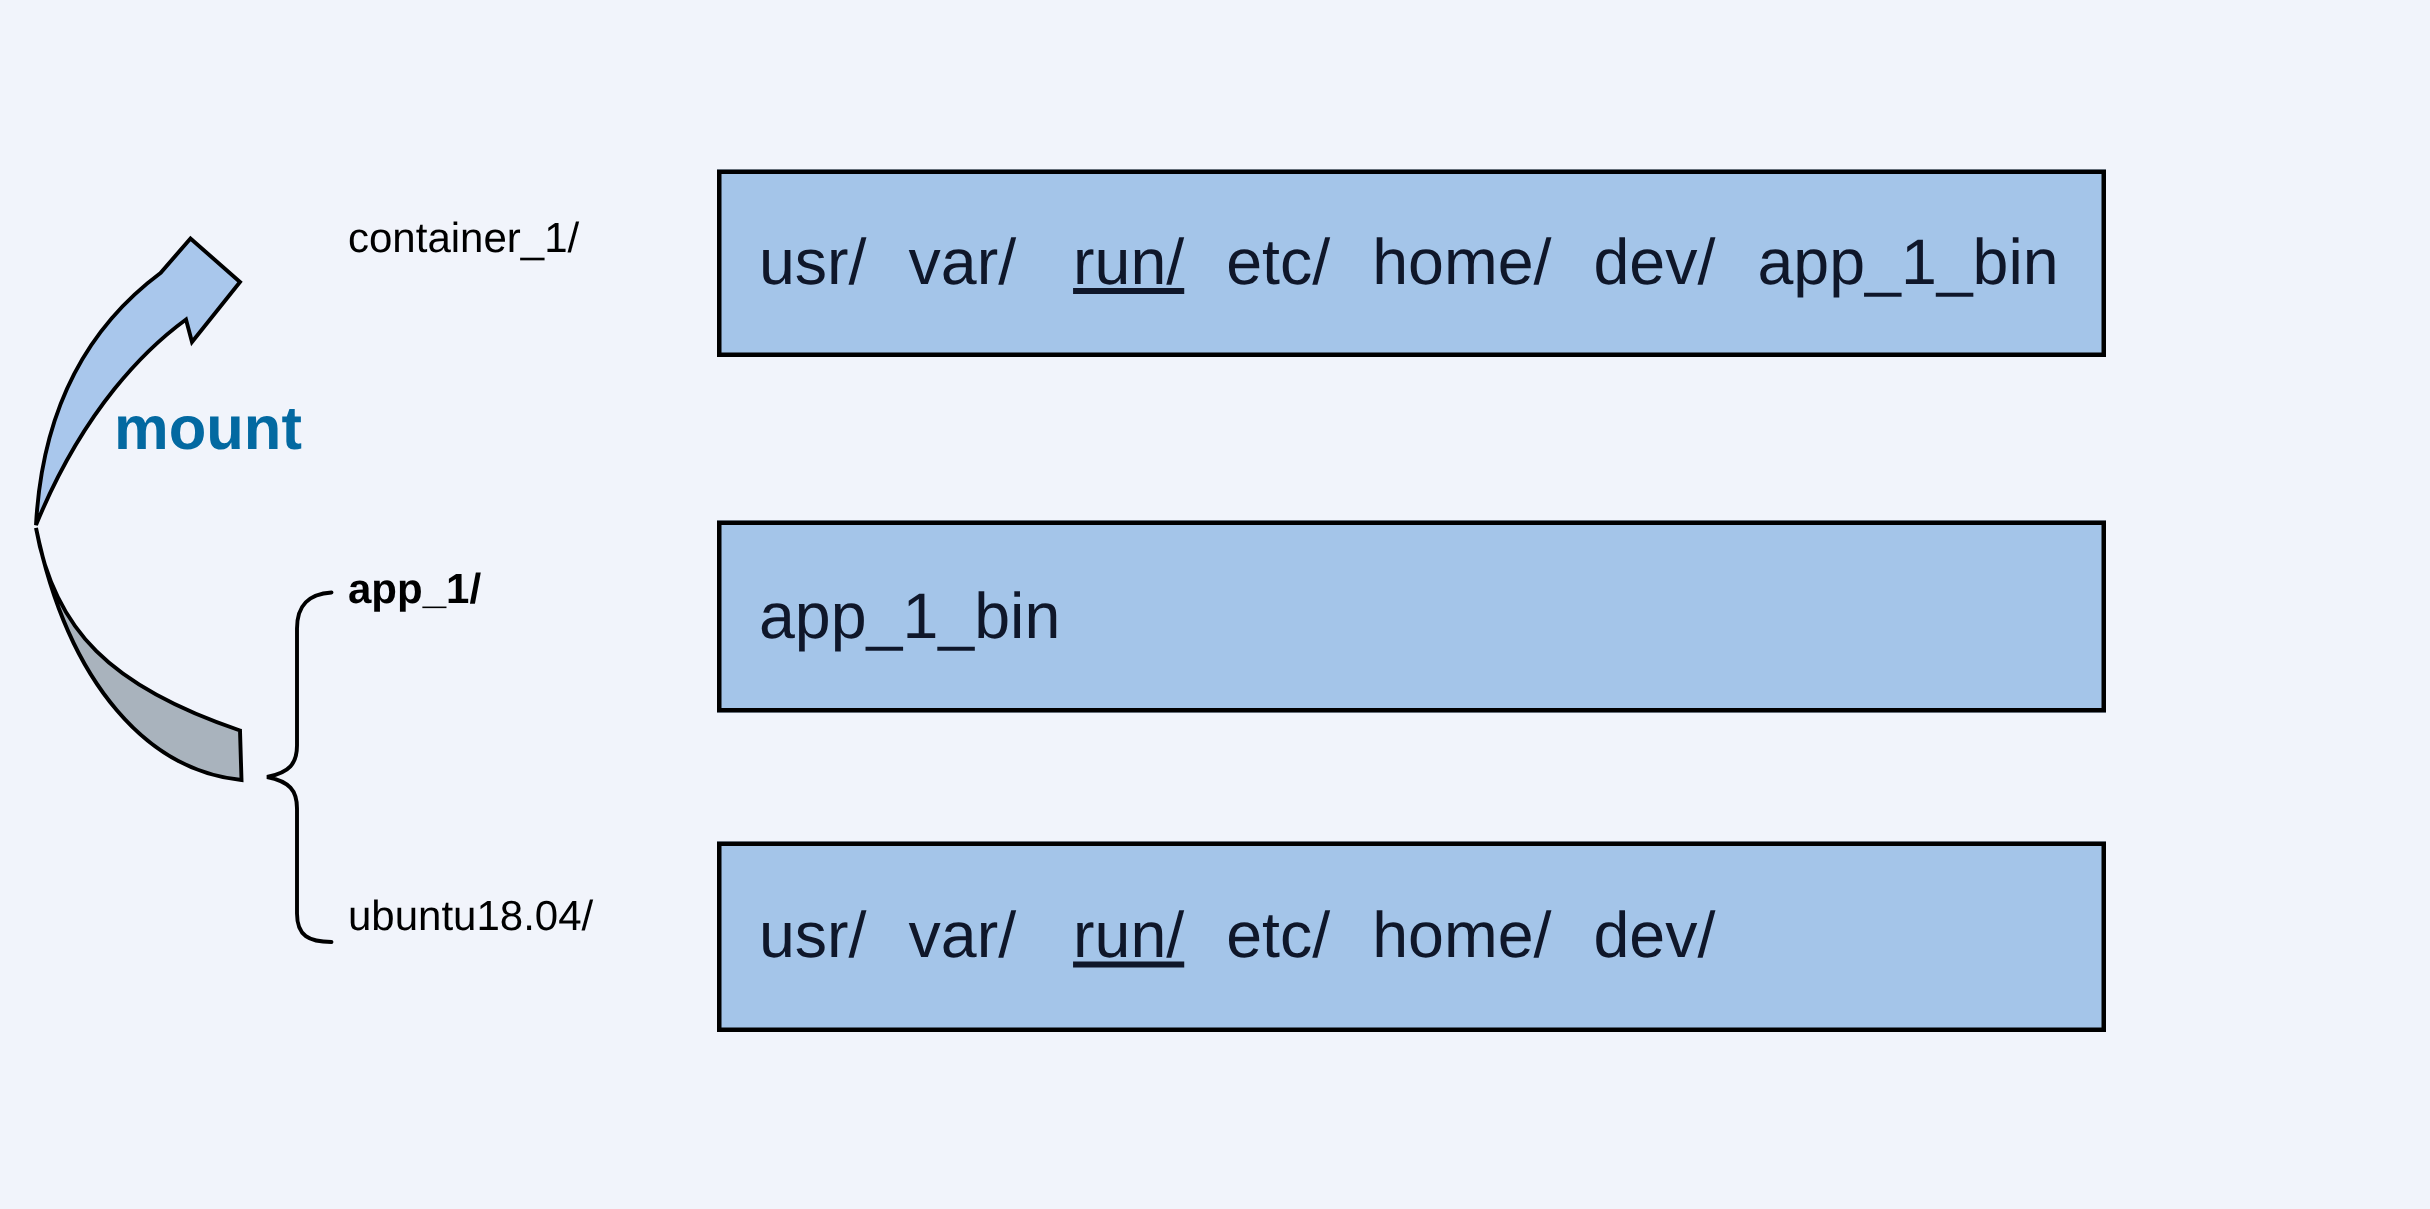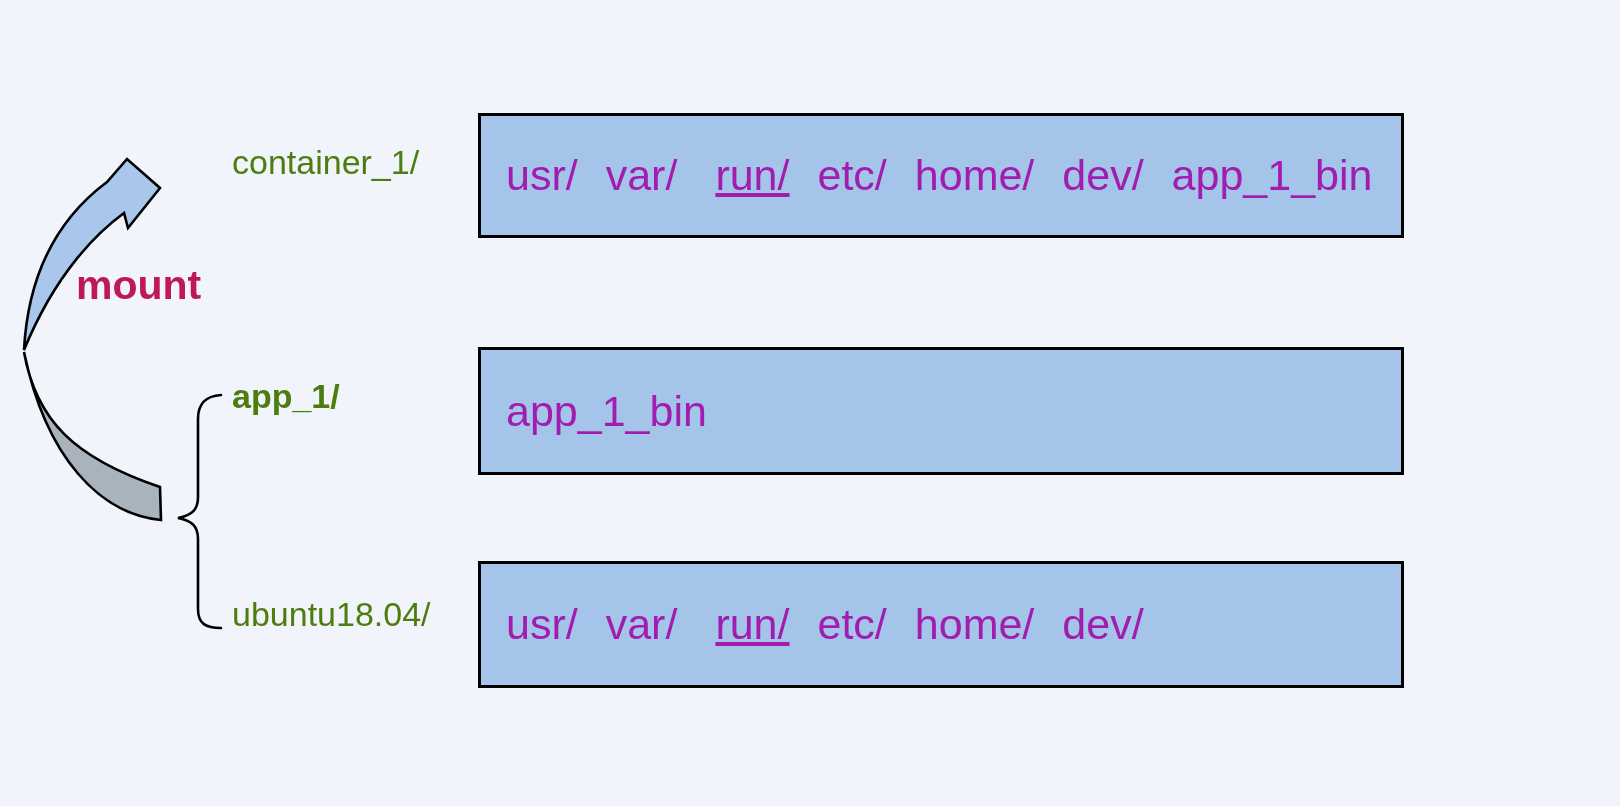--- a/index.html
+++ b/index.html
@@ -32,41 +32,41 @@
   .fsbox.box1 { top: 113px; height: 125px; }
   .fsbox.box2 { top: 347px; height: 128px; }
   .fsbox.box3 { top: 561px; height: 127px; }
 
   .dirs {
     display: flex;
     align-items: center;
     gap: 28px;
     padding-left: 25px;
     font-size: 43px;
-    color: #a21caf;
+    color: #0f172a;
     white-space: nowrap;
   }
   
   .dirs span:nth-child(3) { margin-left: 10px; text-decoration: underline; }
 
   .lbl {
     position: absolute;
-    color: #4d7c0f;
-    font-size: 34px;
+    color: #000000;
+    font-size: 28px;
     white-space: nowrap;
   }
   .lbl.container1 { left: 232px; top: 143px; }
   .lbl.app1       { left: 232px; top: 377px; font-weight: bold; }
   .lbl.ubuntu     { left: 232px; top: 595px; text-align: right; }
 
   .lbl.mount {
     left: 76px; top: 262px;
     font-size: 41px;
     font-weight: bold;
-    color: #be185d;
+    color: #0369a1;
   }
 </style>
 </head>
 <body>
 
 <div class="canvas">
 
   <svg class="diagram-svg" viewBox="0 0 1620 806">
 
     <path d="M 24 350

